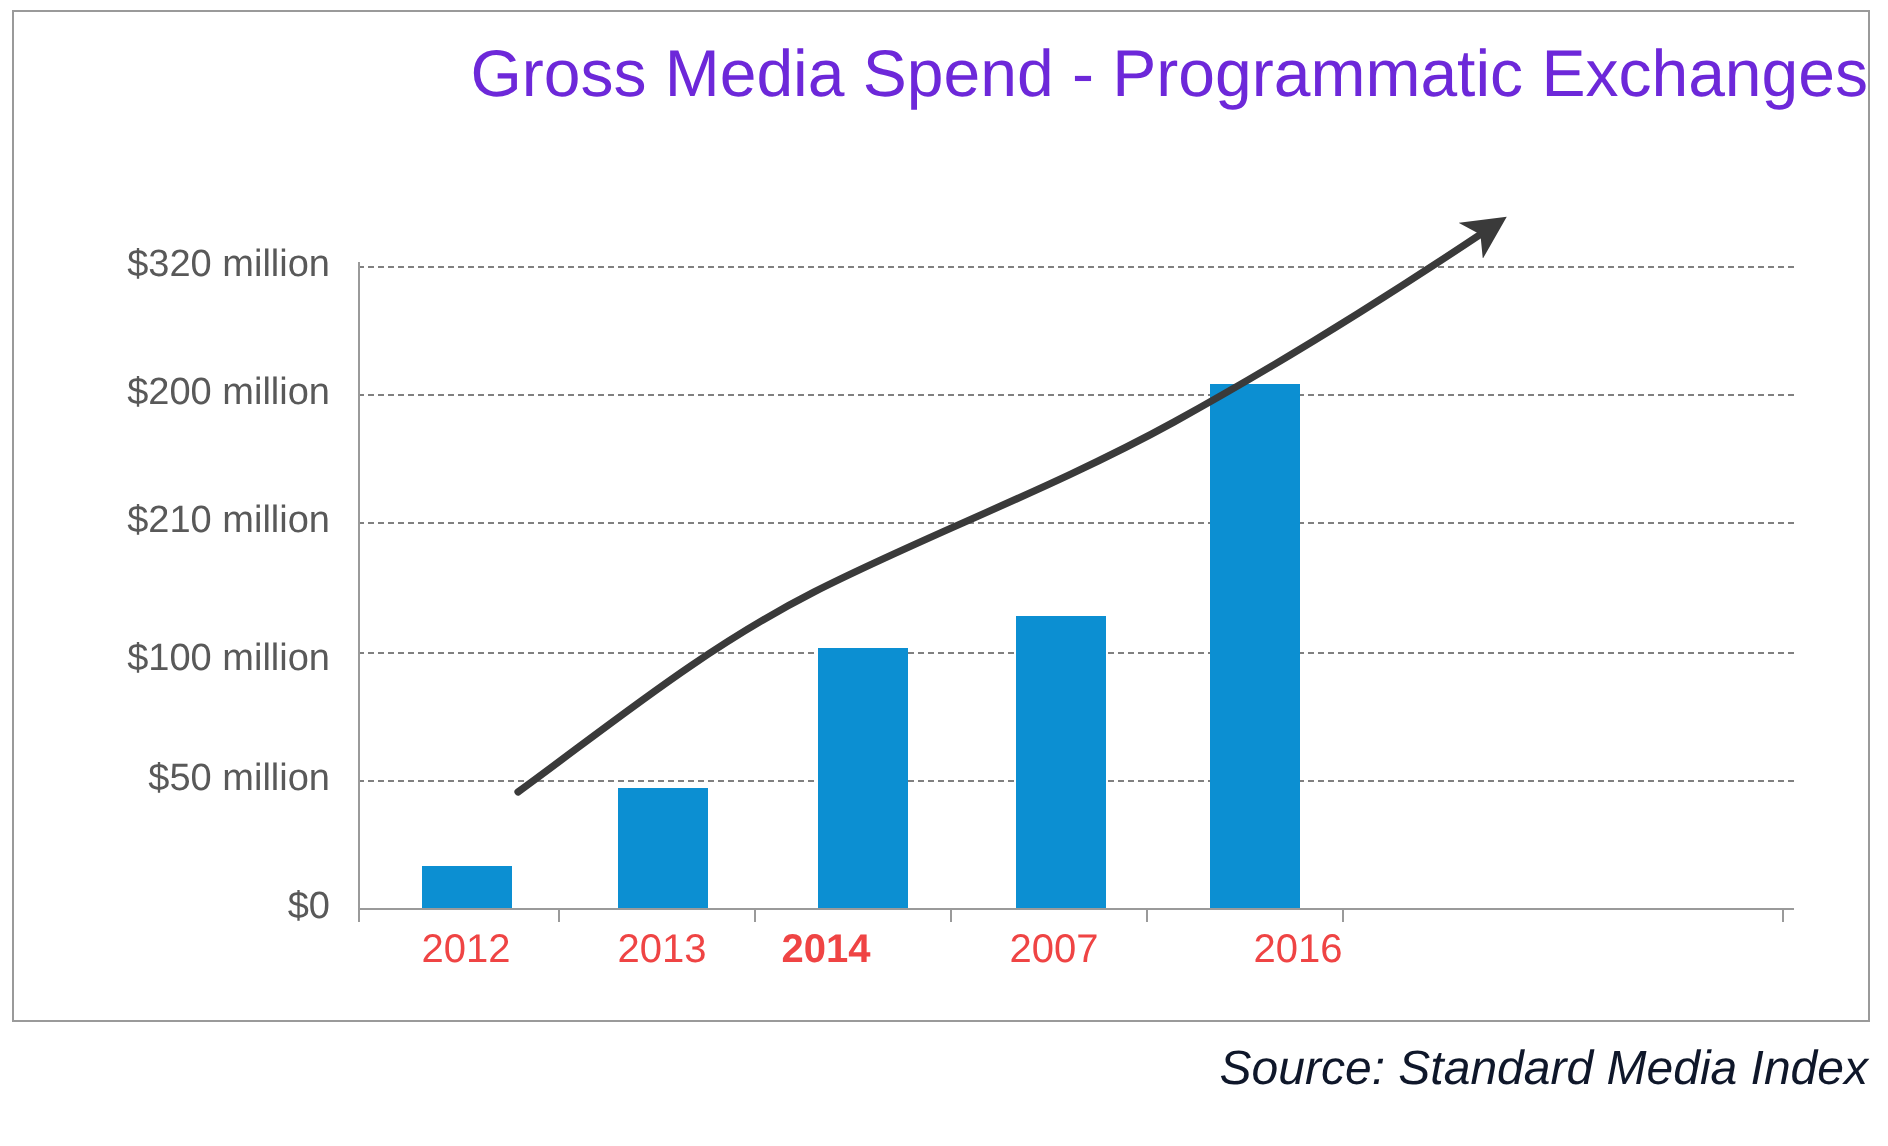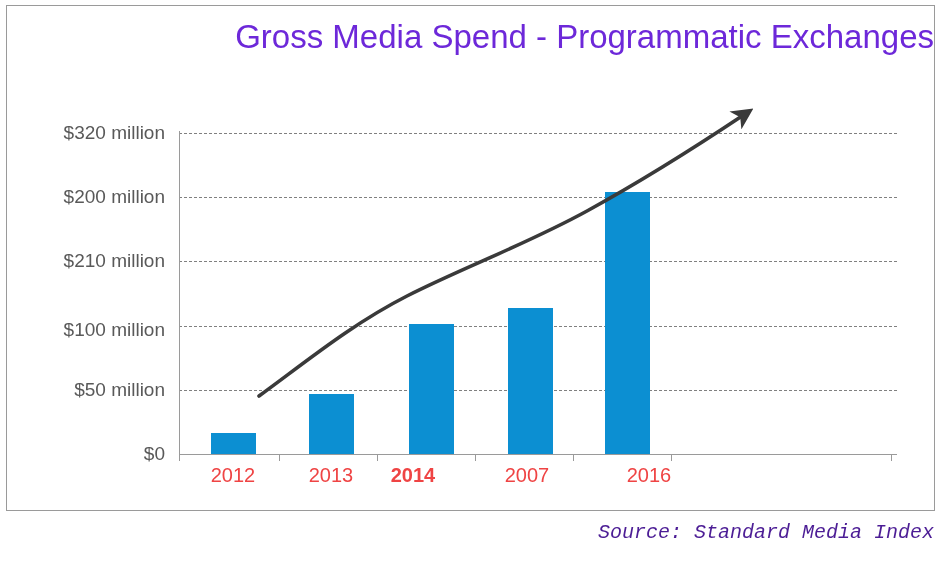--- a/index.html
+++ b/index.html
@@ -128,24 +128,24 @@
     left: 0;
     top: 0;
     width: 929px;
     height: 506px;
     pointer-events: none;
   }
   #source-note {
     position: absolute;
     right: 10px;
     top: 521px;
-    font-size: 20px;
+    font-size: 24px;
     font-style: italic;
-    color: #4c1d95;
-    font-family: Liberation Mono, monospace;
+    color: #0f172a;
+    font-family: Liberation Sans, sans-serif;
     white-space: nowrap;
   }
 </style>
 </head>
 <body>
 
 <div id="root">
 
   <div id="chart-frame">
 

